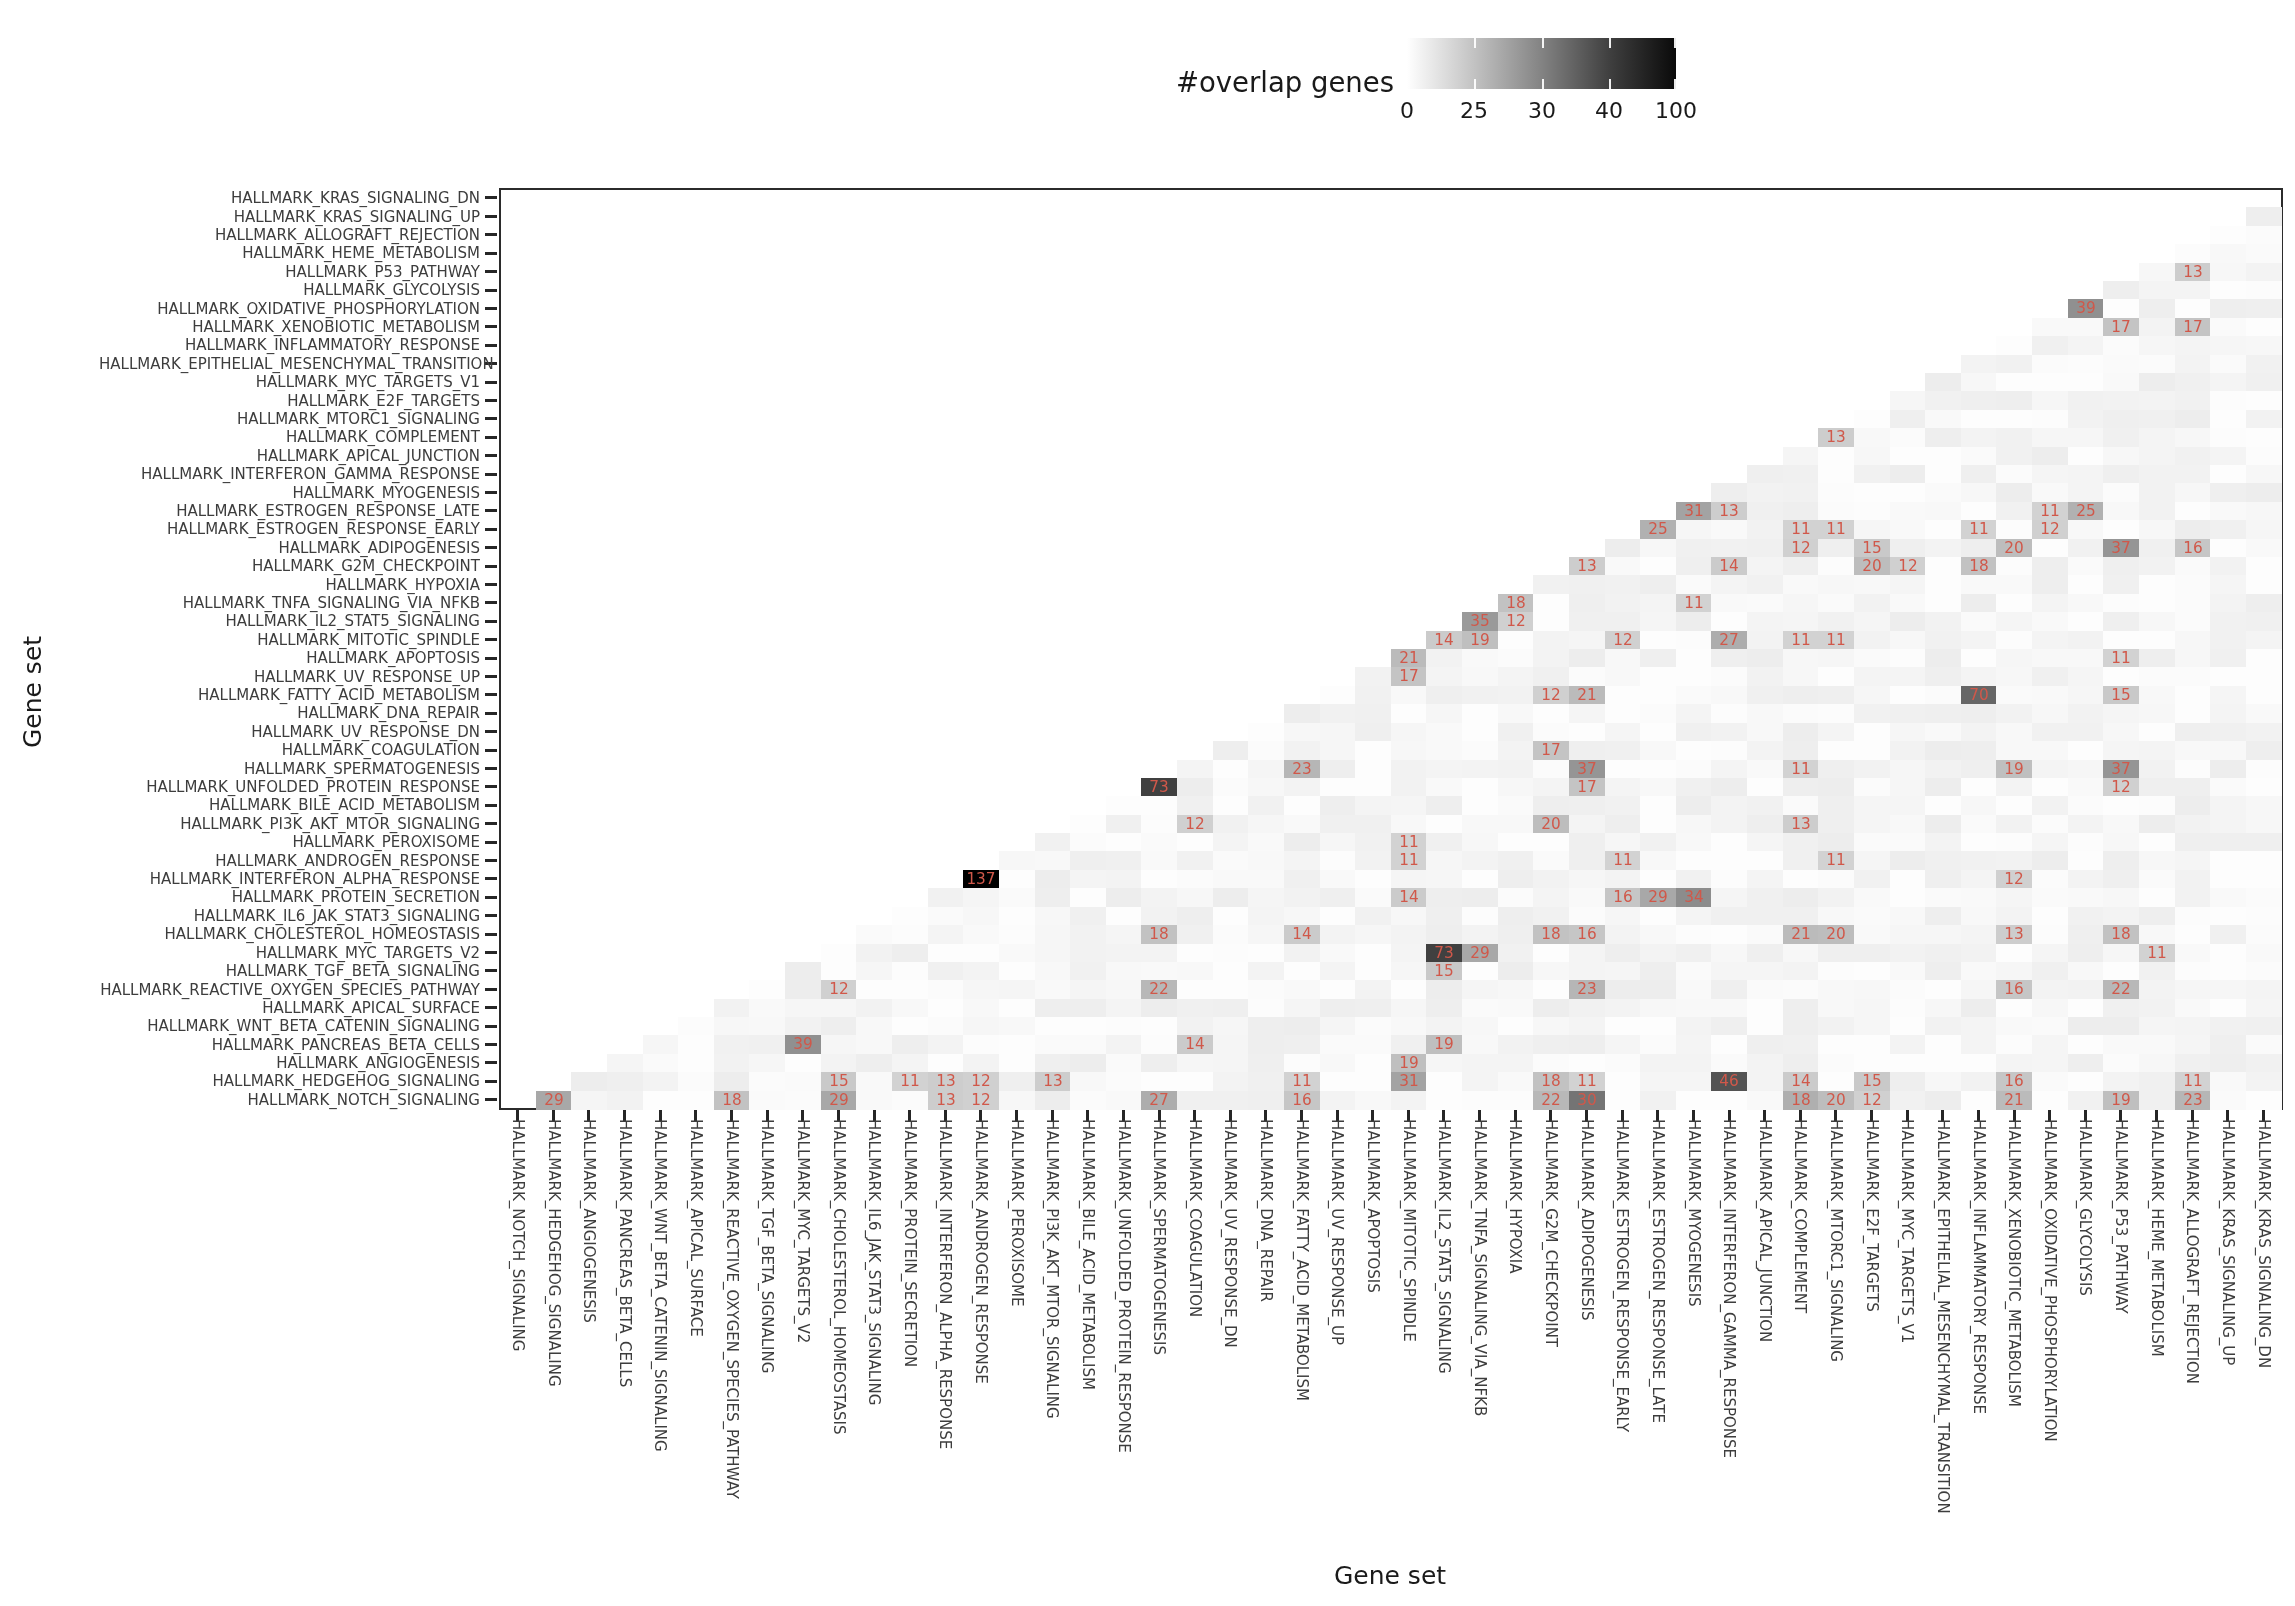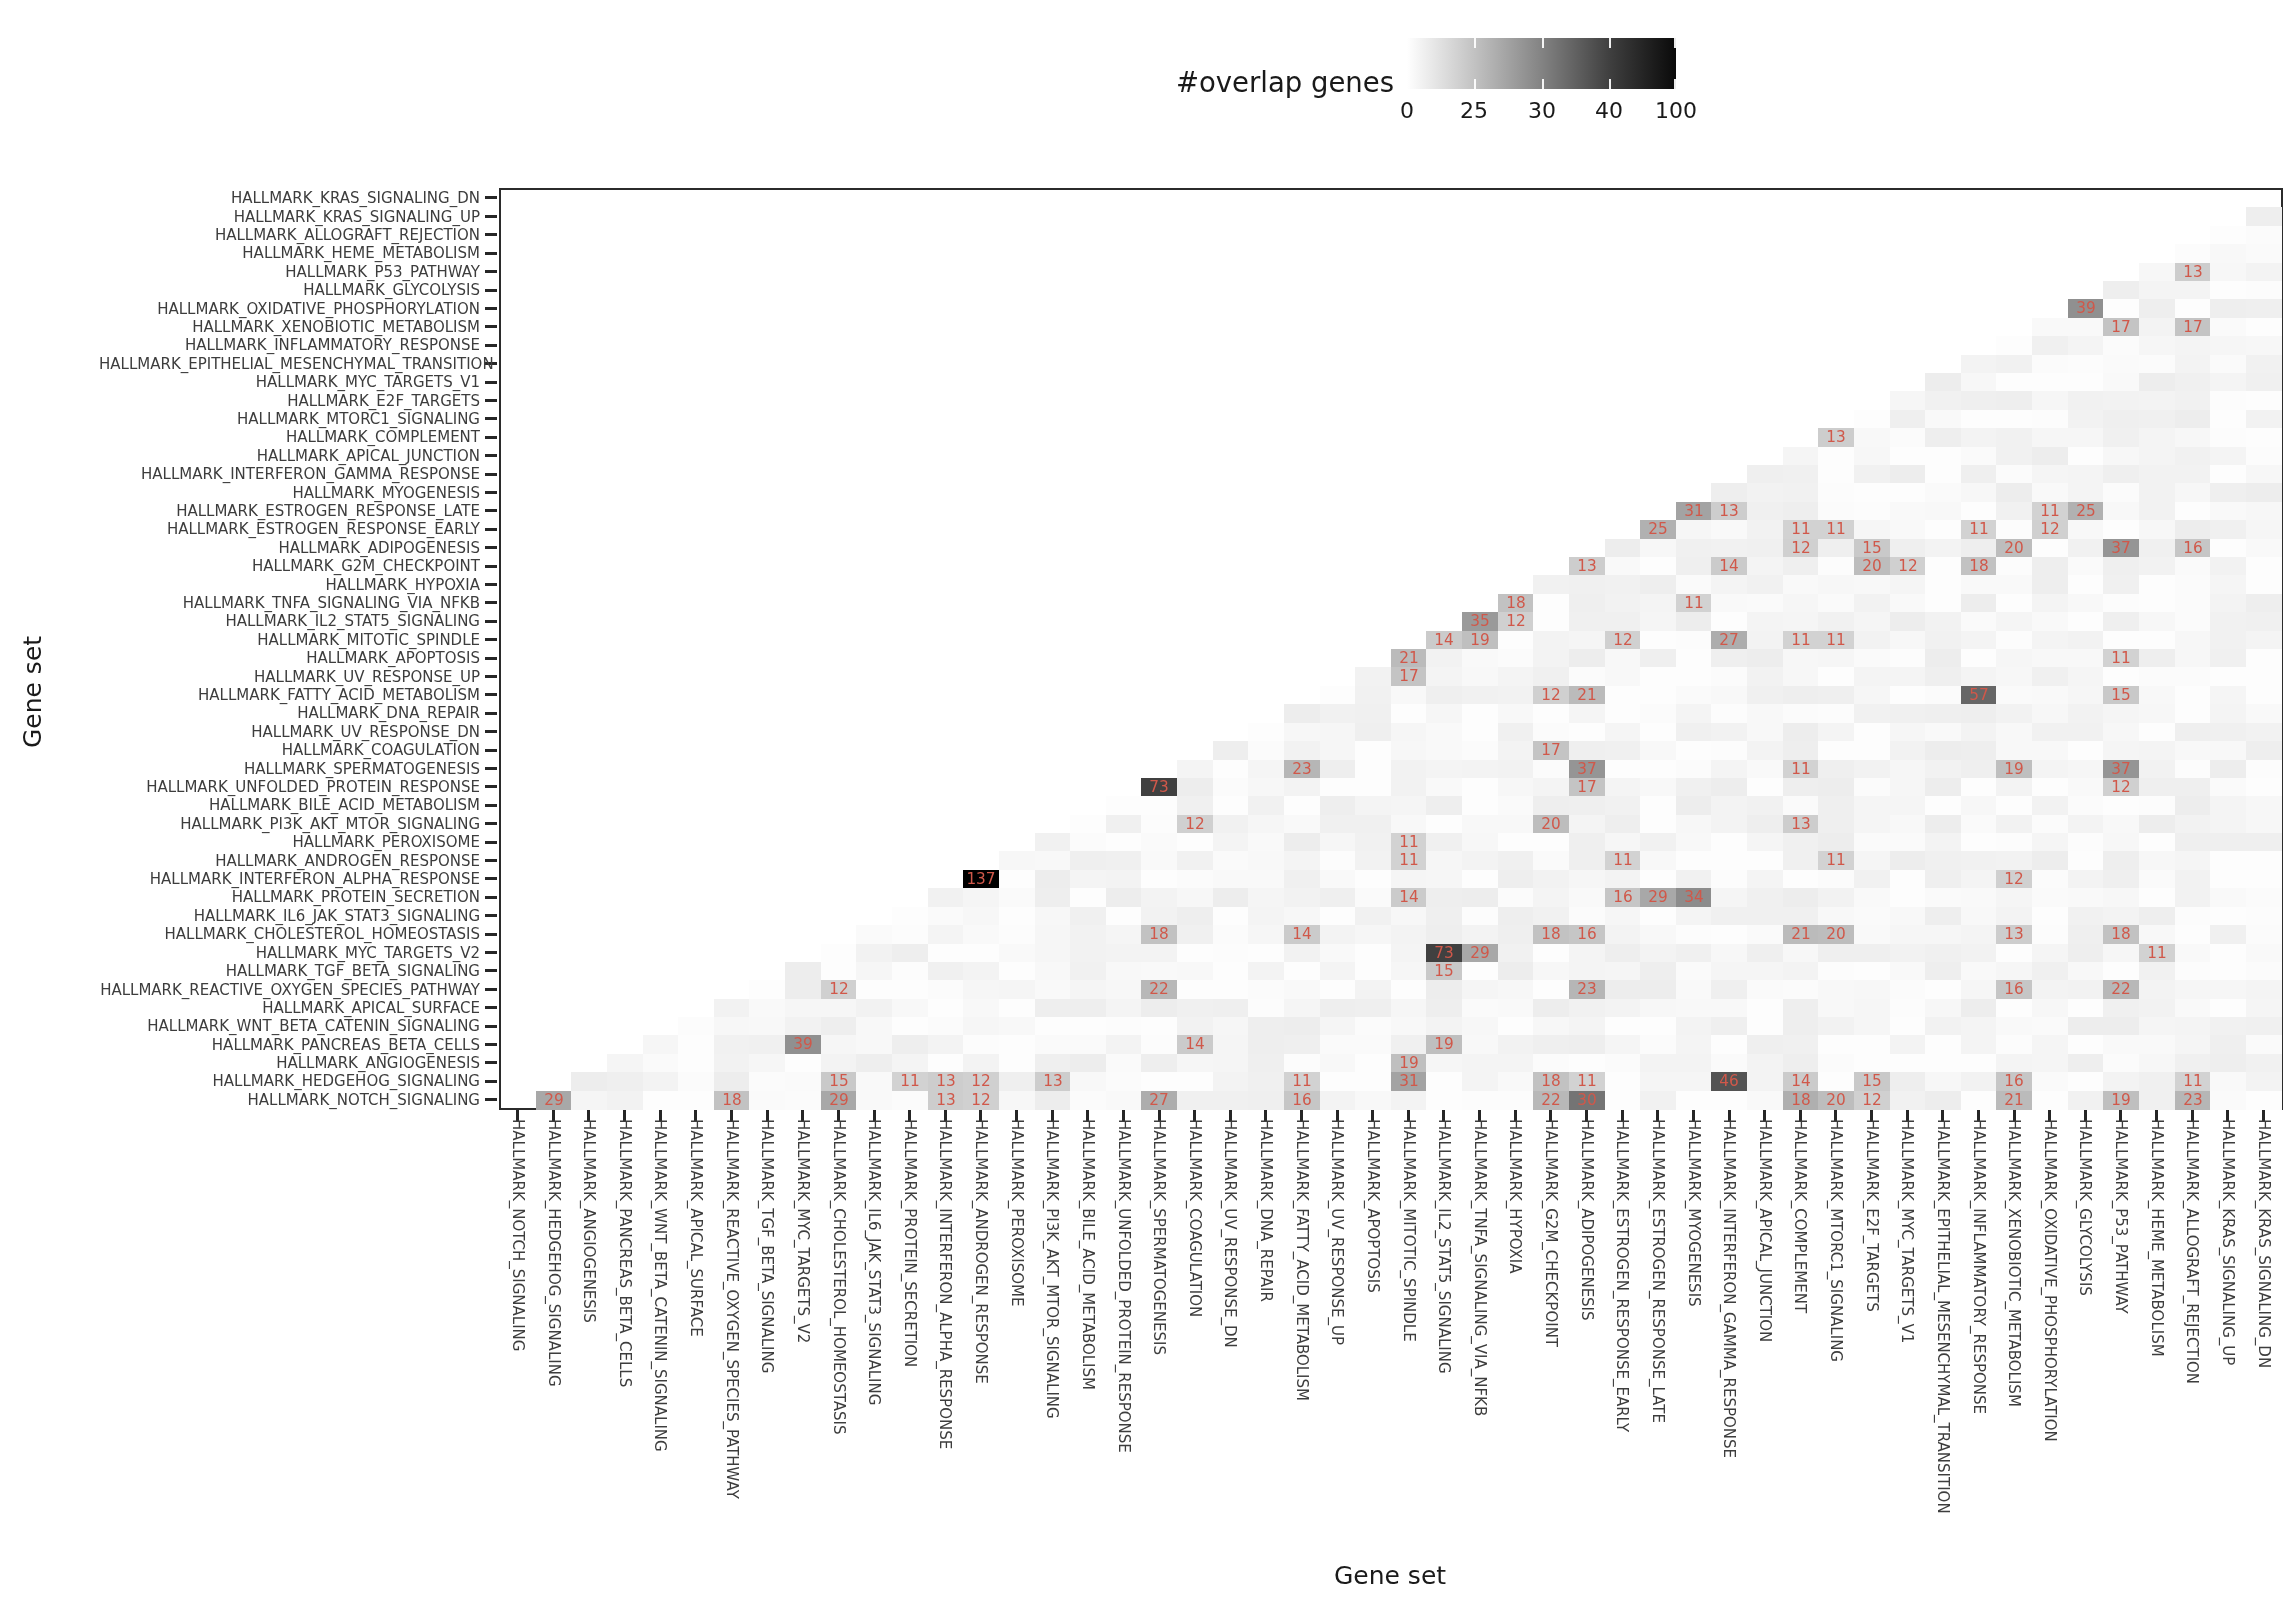--- a/index.html
+++ b/index.html
@@ -486,21 +486,21 @@
     <div class="cell" style="left:1640px;top:686px;width:36px;height:19px;background:rgb(253,253,253);"></div>
     <div class="cell" style="left:1676px;top:686px;width:36px;height:19px;background:rgb(250,250,250);"></div>
     <div class="cell" style="left:1711px;top:686px;width:36px;height:19px;background:rgb(248,248,248);"></div>
     <div class="cell" style="left:1747px;top:686px;width:36px;height:19px;background:rgb(240,240,240);"></div>
     <div class="cell" style="left:1783px;top:686px;width:36px;height:19px;background:rgb(238,238,238);"></div>
     <div class="cell" style="left:1818px;top:686px;width:36px;height:19px;background:rgb(239,239,239);"></div>
     <div class="cell" style="left:1854px;top:686px;width:36px;height:19px;background:rgb(246,246,246);"></div>
     <div class="cell" style="left:1890px;top:686px;width:36px;height:19px;background:rgb(253,253,253);"></div>
     <div class="cell" style="left:1925px;top:686px;width:36px;height:19px;background:rgb(251,251,251);"></div>
     <div class="cell" style="left:1961px;top:686px;width:36px;height:19px;background:rgb(102,102,102);">
-      <span style="line-height:18.4px;">57</span>
+      <span style="line-height:18.4px;">70</span>
     </div>
     <div class="cell" style="left:1996px;top:686px;width:36px;height:19px;background:rgb(250,250,250);"></div>
     <div class="cell" style="left:2032px;top:686px;width:36px;height:19px;background:rgb(249,249,249);"></div>
     <div class="cell" style="left:2068px;top:686px;width:36px;height:19px;background:rgb(246,246,246);"></div>
     <div class="cell" style="left:2103px;top:686px;width:36px;height:19px;background:rgb(201,201,201);">
       <span style="line-height:18.4px;">15</span>
     </div>
     <div class="cell" style="left:2139px;top:686px;width:36px;height:19px;background:rgb(248,248,248);"></div>
     <div class="cell" style="left:2175px;top:686px;width:36px;height:19px;background:rgb(253,253,253);"></div>
     <div class="cell" style="left:2210px;top:686px;width:36px;height:19px;background:rgb(245,245,245);"></div>

